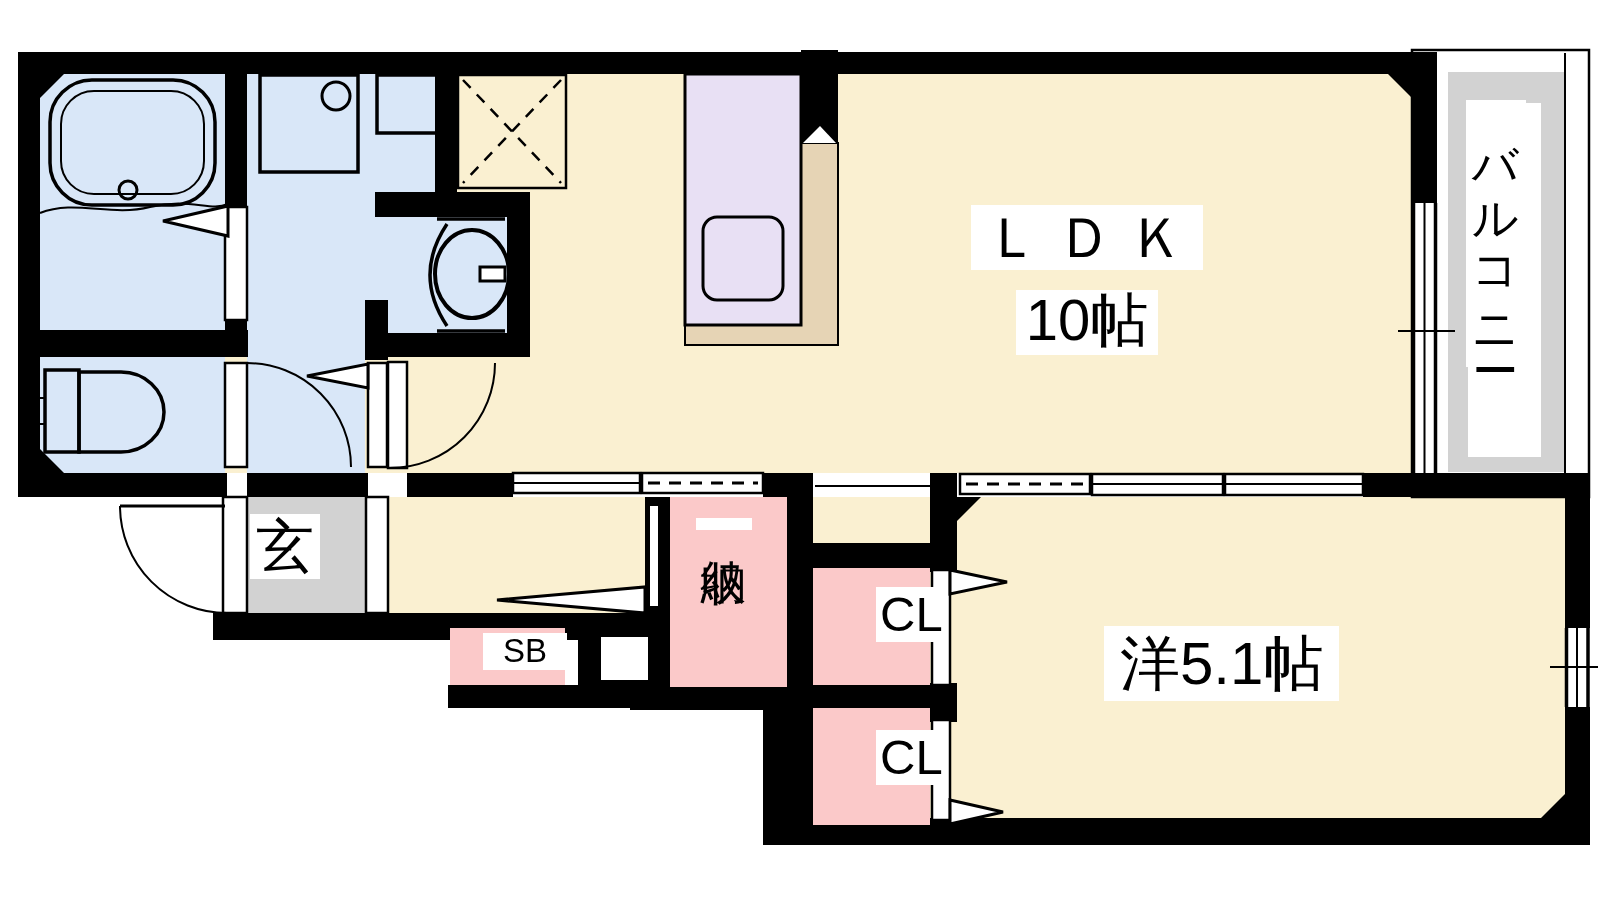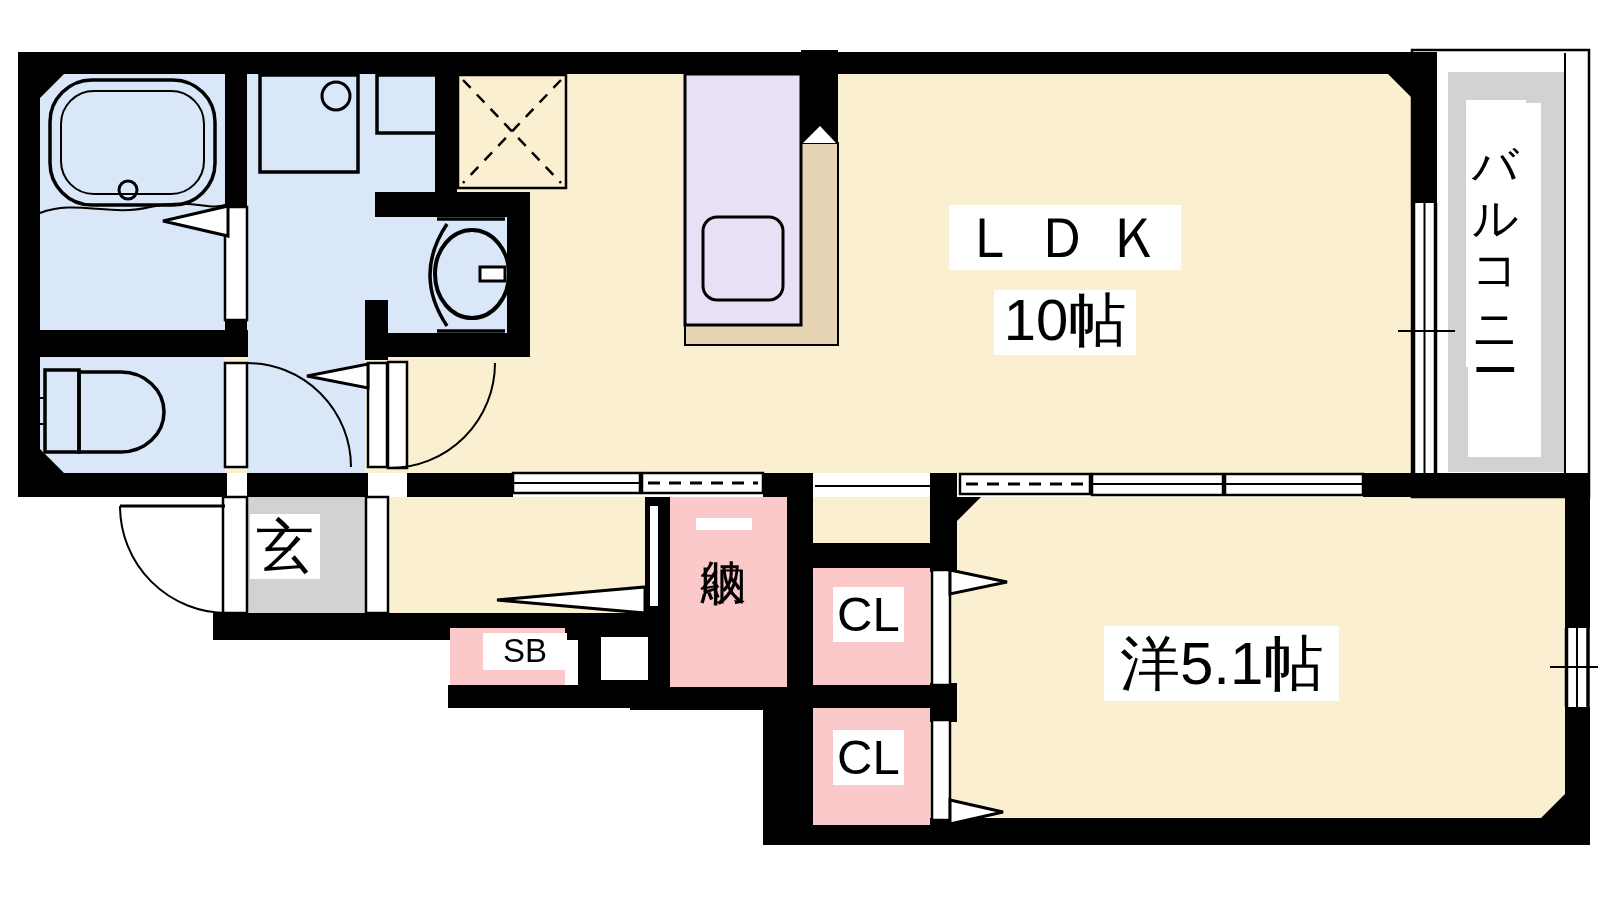--- a/index.html
+++ b/index.html
@@ -12,36 +12,36 @@
   .gray{fill:var(--balcony_gray);}
   .purple{fill:var(--kitchen_purple);}
   .tan{fill:var(--counter_tan);}
   .wall{fill:var(--wall_black);}
   .whitebox{fill:#fff;}
   .thin{stroke:#000;stroke-width:2;fill:none;}
   .fixline{stroke:#000;stroke-width:3.5;fill:none;}
   .lbl{position:absolute;color:#000;line-height:1.05;white-space:nowrap;}
   .lbl span{background:#fff;display:inline-block;}
   .vert{writing-mode:vertical-rl;text-orientation:upright;}
-  #lbl-ldk{left:930px;top:205px;width:270px;text-align:center;}
+  #lbl-ldk{left:952px;top:205px;width:270px;text-align:center;}
   #lbl-ldk .l1{font-size:56px;letter-spacing:16px;padding:4px 2px 2px 14px;}
   #lbl-ldk .l2{font-size:58px;padding:0 10px 4px 10px;margin-top:20px;}
   #lbl-yo{left:1104px;top:626px;}
   #lbl-yo span{font-size:60px;padding:6px 16px;}
   #lbl-balcony{left:1466px;top:100px;height:360px;}
   #lbl-balcony span{font-size:46px;letter-spacing:6px;padding:14px 6px;}
   #lbl-genkan{left:250px;top:514px;}
   #lbl-genkan span{font-size:58px;padding:2px 6px;}
   #lbl-sb{left:483px;top:633px;}
   #lbl-sb span{font-size:33px;padding:1px 20px;}
   #lbl-shuno{left:696px;top:518px;height:150px;}
   #lbl-shuno span{font-size:46px;padding:6px 4px;}
   #lbl-cl1{left:833px;top:587px;}
   #lbl-cl2{left:833px;top:730px;}
-  #lbl-cl1 span,#lbl-cl2 span{font-size:49px;padding:2px 4px;}
+  #lbl-cl1 span,#lbl-cl2 span{font-size:49px;padding:2px 4px;margin-left:43px;}
 </style>
 </head>
 <body>
 
 <div id="stage">
 <svg id="plan-svg" width="1600" height="900" viewBox="0 0 1600 900">
 
   <g>
     <rect x="40" y="74" width="1372" height="399" class="floor-cream"></rect>
     <rect x="227" y="497" width="536" height="116" class="floor-cream"></rect>

